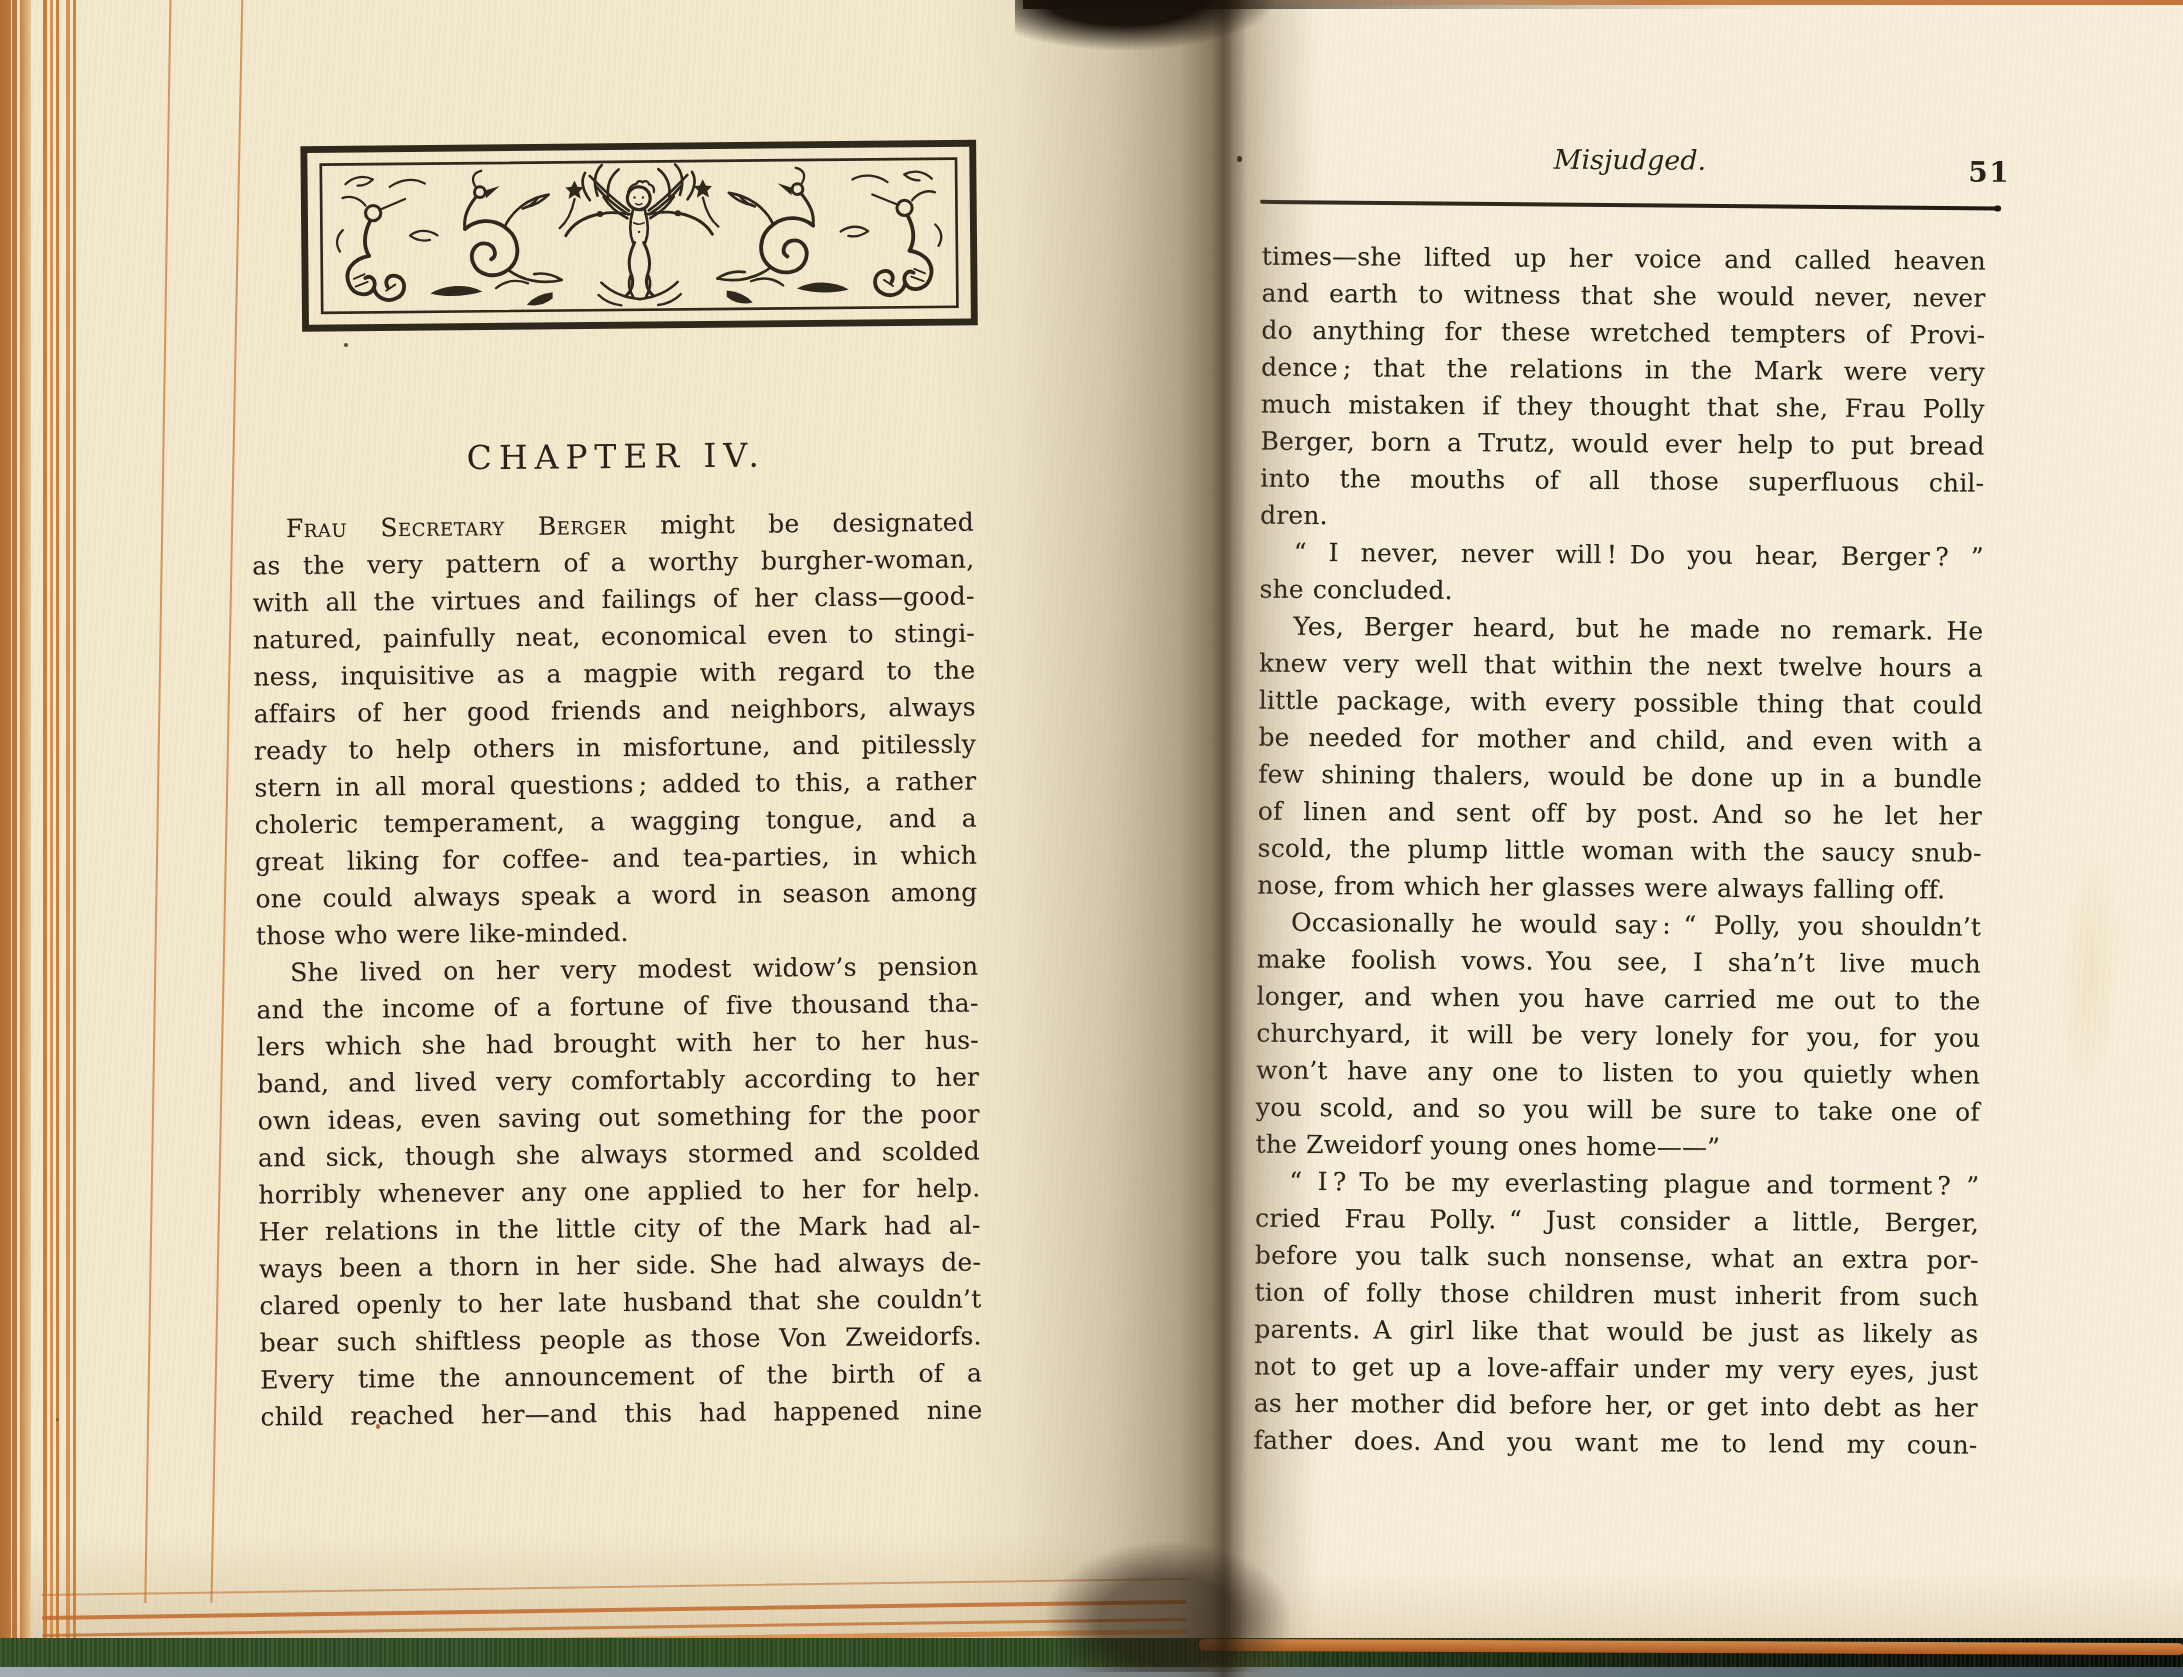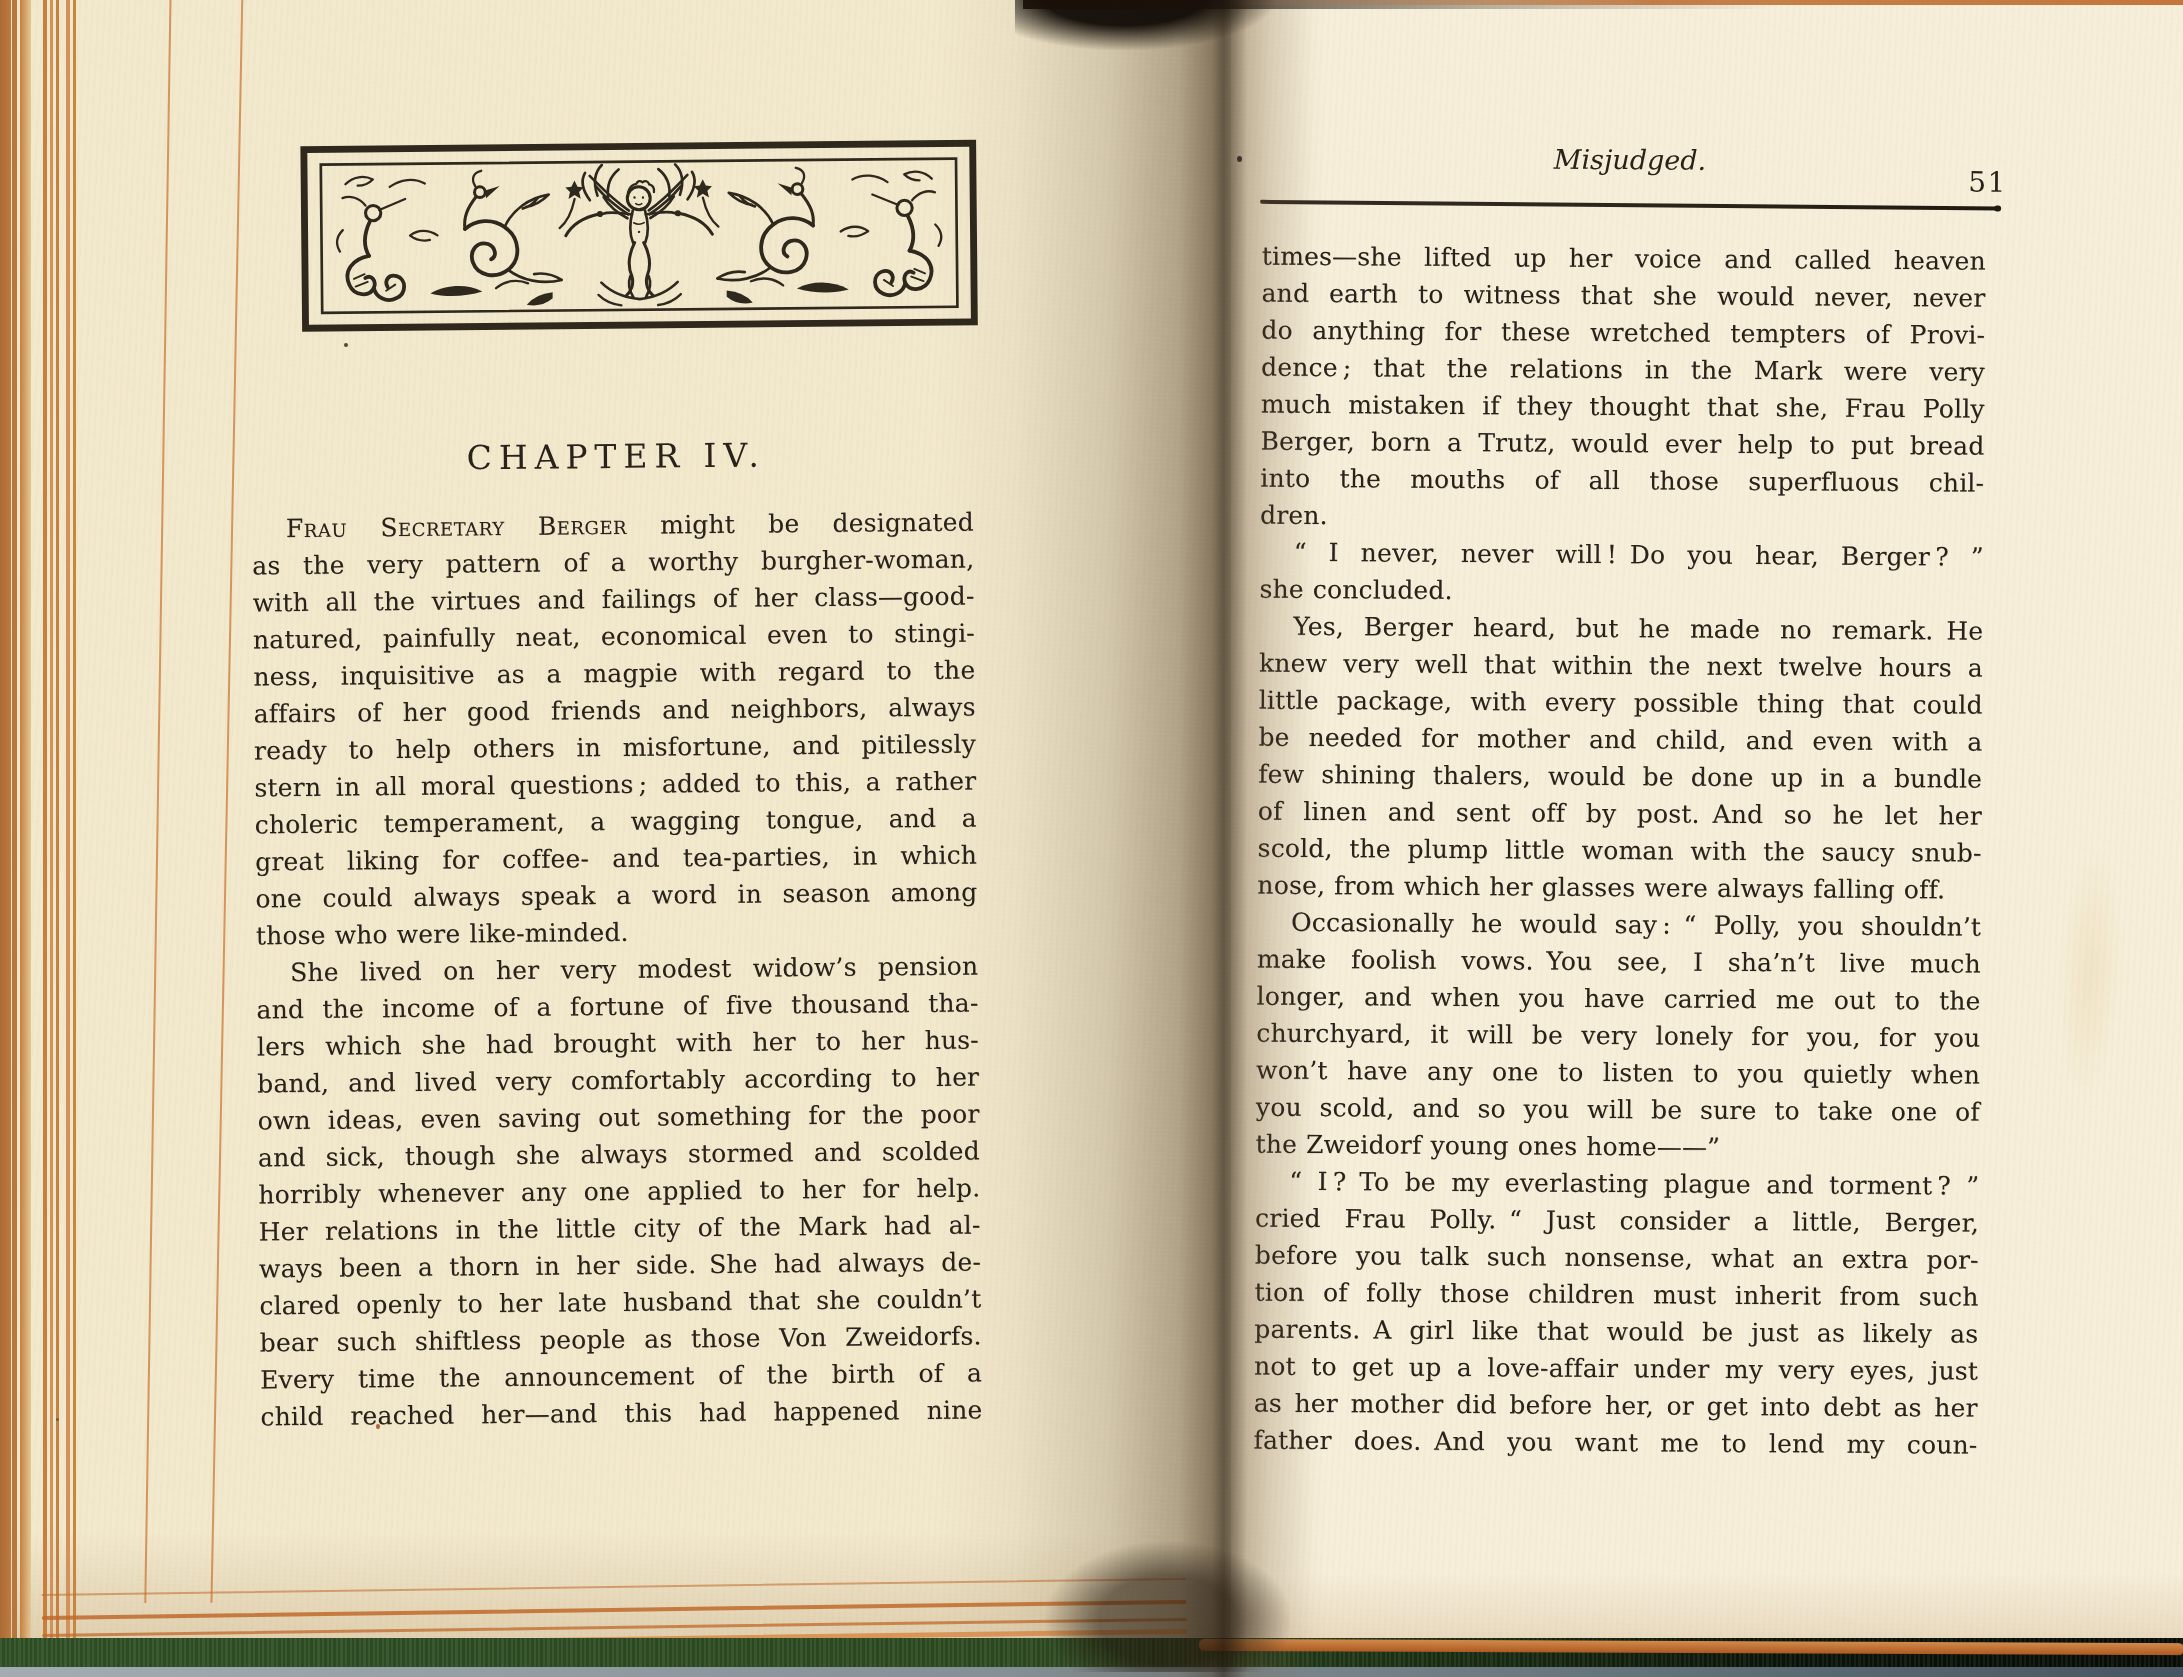--- a/index.html
+++ b/index.html
@@ -70,22 +70,22 @@
   .textCol{position:absolute;color:var(--ink,#29221a);font-size:25px;
     text-shadow:0.3px 0.3px 0 rgba(45,38,28,.30);word-spacing:0.8px;letter-spacing:0.2px;}
   #leftText{left:256px;top:507px;width:722px;}
   #rightText{left:1262px;top:240px;width:724px;}
   .line{height:37px;line-height:37px;text-align:justify;text-justify:inter-word;overflow:visible;white-space:pre-wrap;}
   .line.just{text-align-last:justify;}
   .line.ind{text-indent:34px;}
   .sc{font-variant:small-caps;letter-spacing:0.5px;}
   .runHead{position:absolute;left:1267px;top:144px;width:725px;text-align:center;
     font-style:italic;font-size:27px;color:var(--ink,#29221a);}
-  .pageNum{position:absolute;left:1968px;top:153px;font-size:28px;font-weight:normal;
-    letter-spacing:1.5px;color:var(--ink,#29221a);margin-top:10px;}
+  .pageNum{position:absolute;left:1968px;top:153px;font-size:28px;font-weight:bold;
+    letter-spacing:1.5px;color:var(--ink,#29221a);}
   .rule{position:absolute;left:1260px;top:203px;width:739px;height:3.8px;
     background:linear-gradient(to right,#332b20 0 8%,#2b241b 55%,#211a12);border-radius:1.5px;transform:rotate(0.12deg);}
   .rule::after{content:"";position:absolute;right:-2.3px;top:-1.5px;width:6.9px;height:6.9px;border-radius:50%;background:#211a12;}
   
   .speck{position:absolute;border-radius:50%;}
   .s1{left:1237px;top:156px;width:5.3px;height:6.1px;background:#3a332a;}
   .s2{left:344px;top:343px;width:3.8px;height:3.8px;background:#514939;}
   .s3{left:56px;top:1418px;width:3.1px;height:3.1px;background:#6b5b43;}
   .s4{left:376px;top:1424px;width:3.8px;height:4.6px;background:#b4643c;}
   .stain{position:absolute;left:2060px;top:847px;width:61px;height:252px;border-radius:50%;

